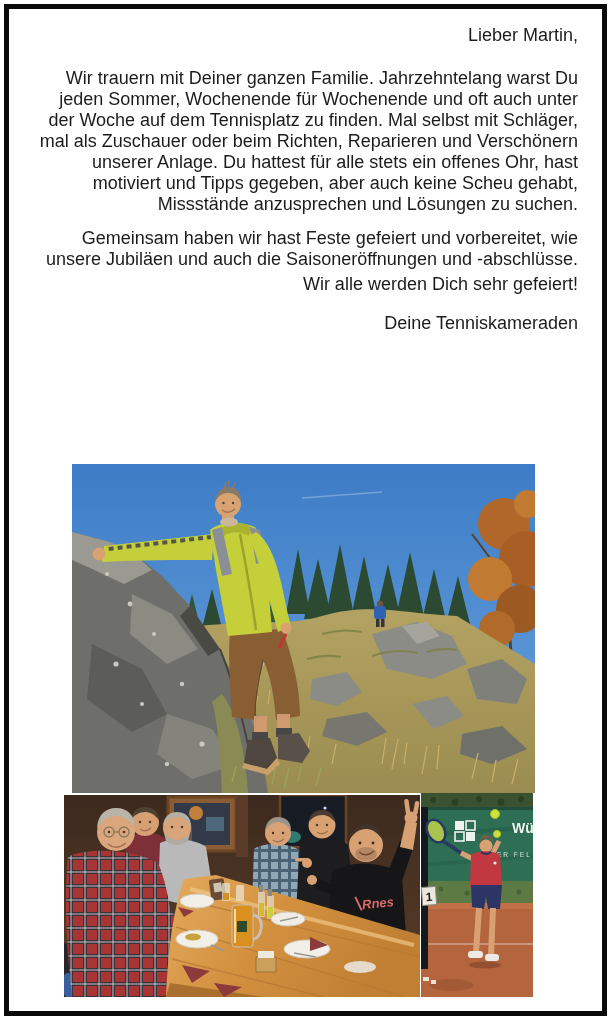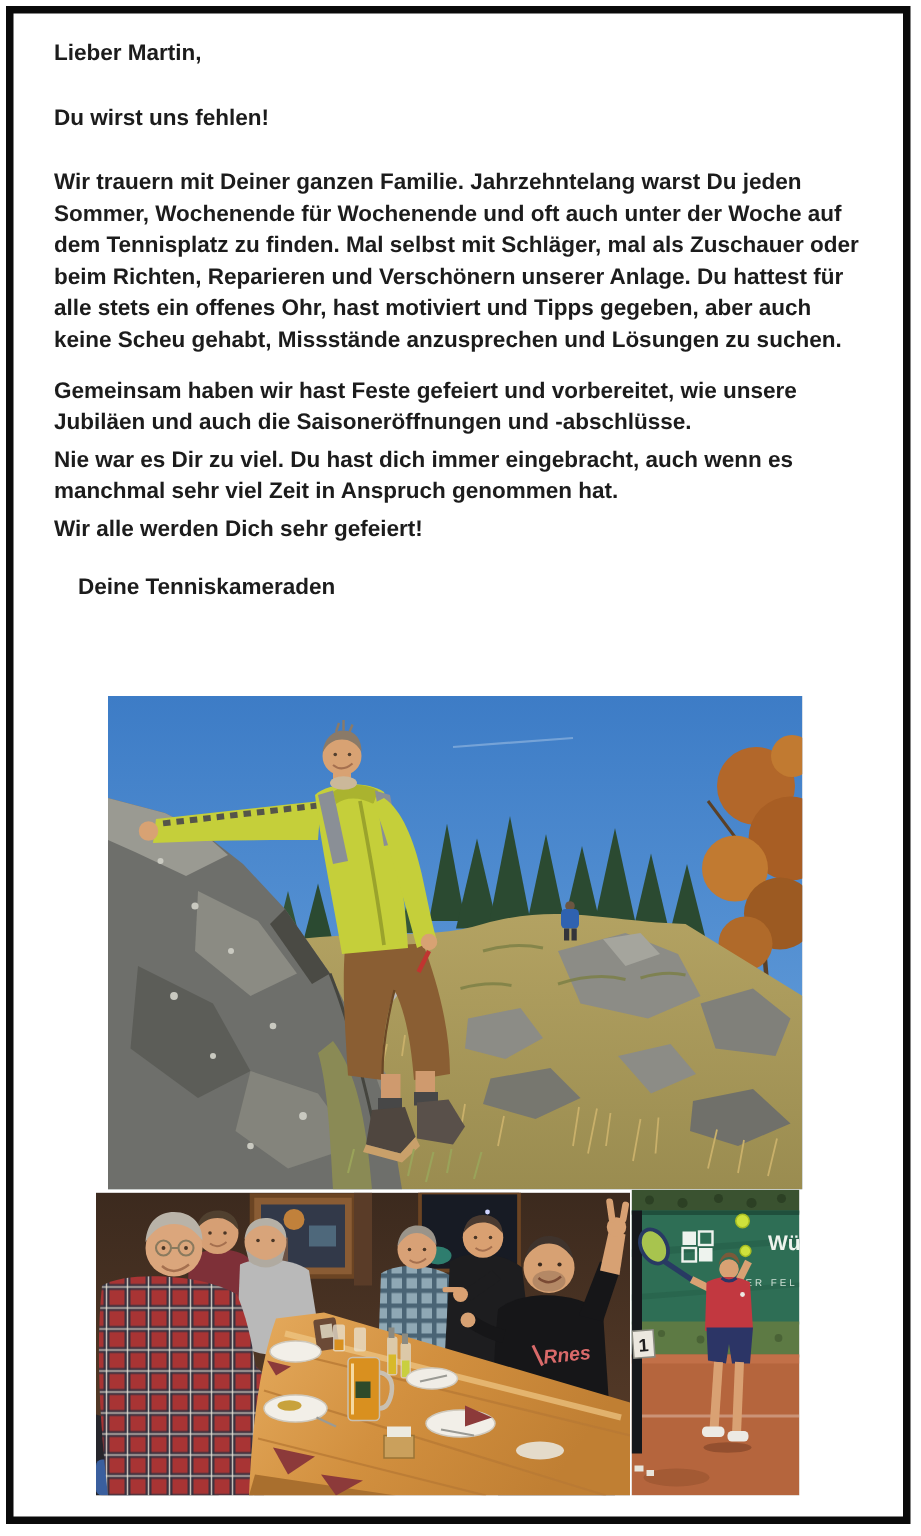--- a/index.html
+++ b/index.html
@@ -7,46 +7,44 @@
     position:relative;width:614px;height:1024px;background:#ffffff;
     font-family:"Liberation Sans","DejaVu Sans",sans-serif;overflow:hidden;
     margin:0 auto;
   }
   .frame{
     position:absolute;top:4px;left:4px;right:7px;bottom:8px;
     border:5px solid #0a0a0a;pointer-events:none;
   }
   .letter{
     position:absolute;top:18px;left:36px;right:36px;
-    text-align:left;color:#1c1c1c;font-size:15px;line-height:21px;font-weight:bold;
+    text-align:right;color:#1c1c1c;font-size:18px;line-height:21px;
   }
-  .letter p{margin:16px;}
+  .letter p{margin:0;}
   .greeting{margin:7px 0 22px 0 !important;}
   .subline{margin:0 0 22px 0 !important;}
   .p1{margin:0 0 13px 0 !important;}
   .p2,.p3,.p4{margin:0 0 4px 0 !important;}
   .farewell{margin:0 0 18px 0 !important;}
   .photo{position:absolute;overflow:hidden;background:#ddd;}
   .photo svg{display:block;}
   .ph-hike{left:72px;top:464px;width:463px;height:329px;}
   .ph-dinner{left:64px;top:795px;width:356px;height:202px;}
   .ph-tennis{left:421px;top:793px;width:112px;height:204px;}
 </style>
 </head>
 <body>
 
 <div class="page">
   <div class="frame"></div>
 
   <div class="letter">
     <p class="greeting">Lieber Martin,</p>
-    <p class="subline">Du wirst uns fehlen!</p>
     <p class="p1">Wir trauern mit Deiner ganzen Familie. Jahrzehntelang warst Du jeden Sommer, Wochenende für Wochenende und oft auch unter der Woche auf dem Tennisplatz zu finden. Mal selbst mit Schläger, mal als Zuschauer oder beim Richten, Reparieren und Verschönern unserer Anlage. Du hattest für alle stets ein offenes Ohr, hast motiviert und Tipps gegeben, aber auch keine Scheu gehabt, Missstände anzusprechen und Lösungen zu suchen.</p>
     <p class="p2">Gemeinsam haben wir hast Feste gefeiert und vorbereitet, wie unsere Jubiläen und auch die Saisoneröffnungen und -abschlüsse.</p>
-    <p class="p3">Nie war es Dir zu viel. Du hast dich immer eingebracht, auch wenn es manchmal sehr viel Zeit in Anspruch genommen hat.</p>
     <p class="farewell">Wir alle werden Dich sehr gefeiert!</p>
     <p class="closing">Deine Tenniskameraden</p>
   </div>
 
   <div class="photo ph-hike">
     <svg viewBox="0 0 463 329" width="463" height="329">
       <defs>
         <linearGradient id="sky" x1="0" y1="0" x2="0" y2="1">
           <stop offset="0" stop-color="#3d7cc6"></stop>
             <stop offset="1" stop-color="#6ba4de"></stop>

